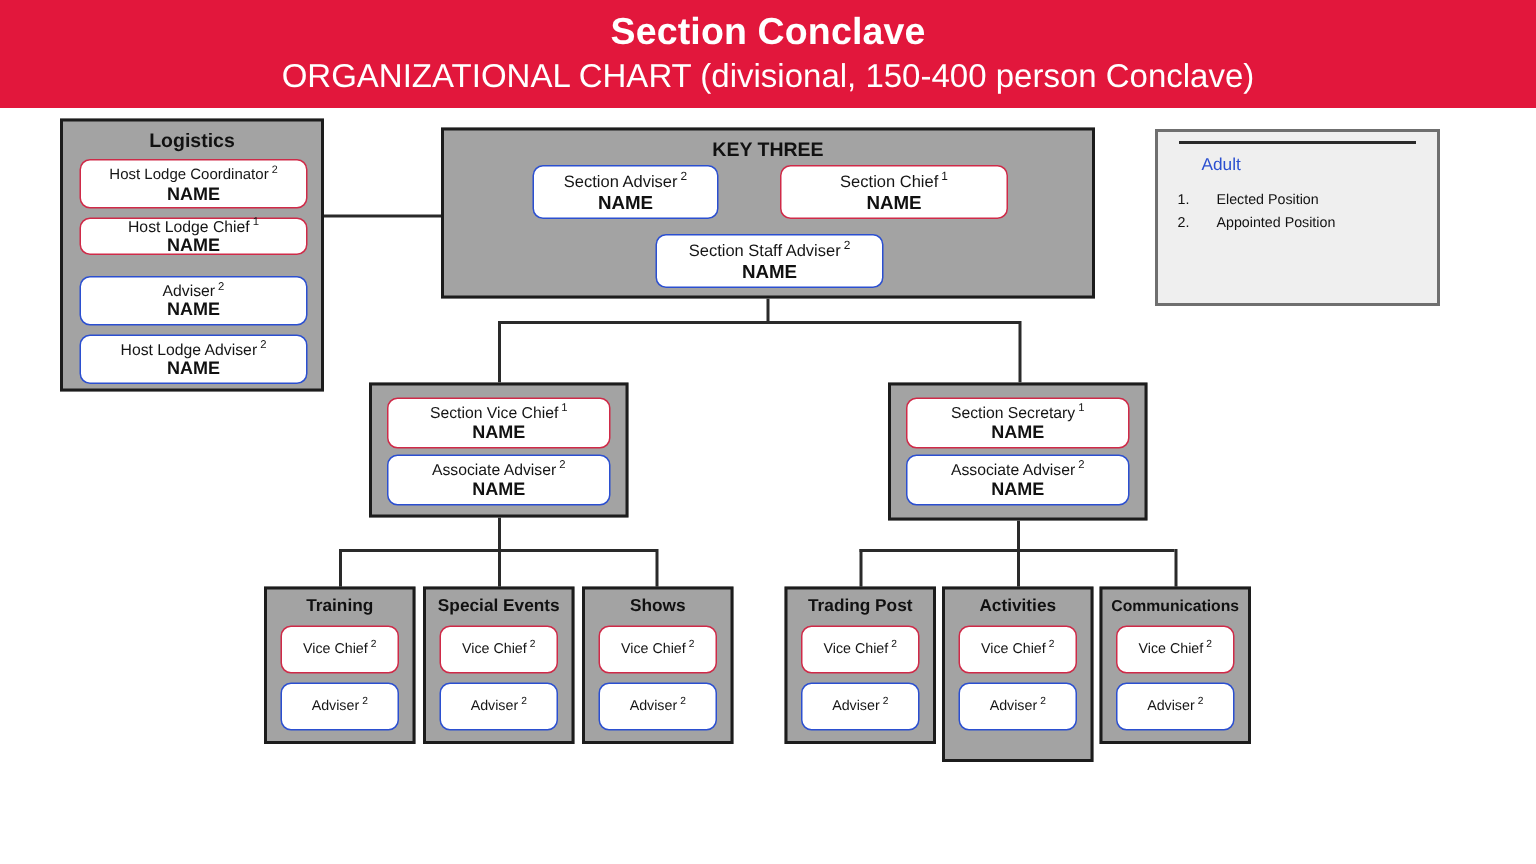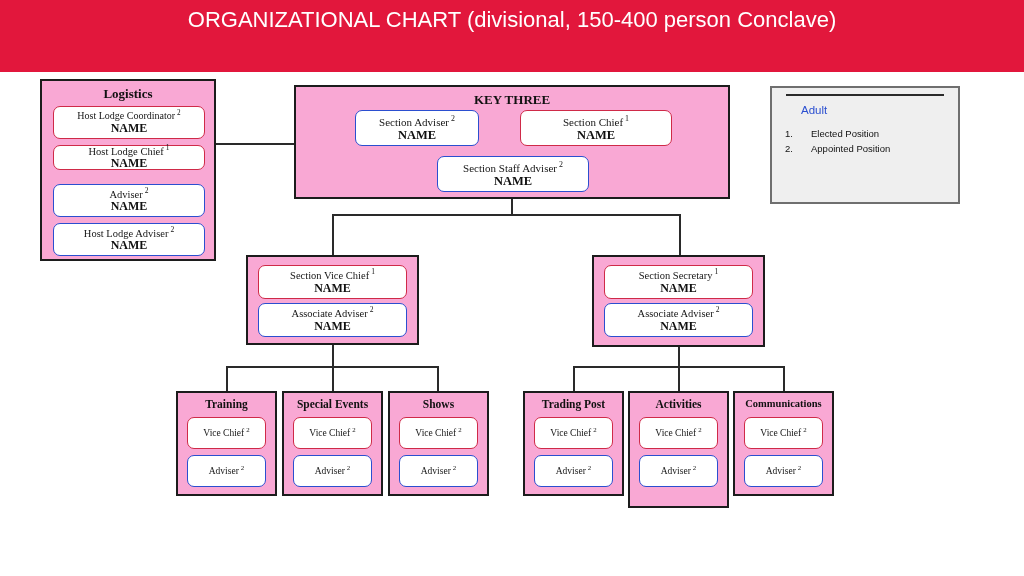--- a/index.html
+++ b/index.html
@@ -24,24 +24,23 @@
     font-size: 25px; font-weight: bold; line-height: 31px;
     letter-spacing: .1px;
   }
   .header .subtitle {
     font-size: 22px; font-weight: normal; line-height: 28px;
   }
 
   
   .panel {
     position: absolute;
-    background: #f9a8d4;
+    background: #a3a3a3;
     border: 2px solid #1c1c1c;
     z-index: 2;
-    font-family: Liberation Serif, serif;
   }
   .panel-title {
     text-align: center;
     font-weight: bold;
     color: #111;
   }
 
   
   .role {
     position: absolute;
@@ -84,20 +83,21 @@
   .keybox .klist { margin-top: 9px; padding-left: 13px; }
   .keybox .krow { display: flex; font-size: 9.5px; color: #111; line-height: 15px; }
   .keybox .knum { width: 26px; }
 </style>
 </head>
 <body>
 
 <div id="stage">
 
   <div class="header">
+    <div class="title">Section Conclave</div>
     <div class="subtitle">ORGANIZATIONAL CHART (divisional, 150-400 person Conclave)</div>
   </div>
 
   <div class="line h" style="left:215px; top:143px; width:80px;"></div>
 
   <div class="line v" style="left:511px; top:199px; height:16px;"></div>
 
   <div class="line h" style="left:332px; top:214px; width:348px;"></div>
 
   <div class="line v" style="left:332px; top:214px; height:41px;"></div>

